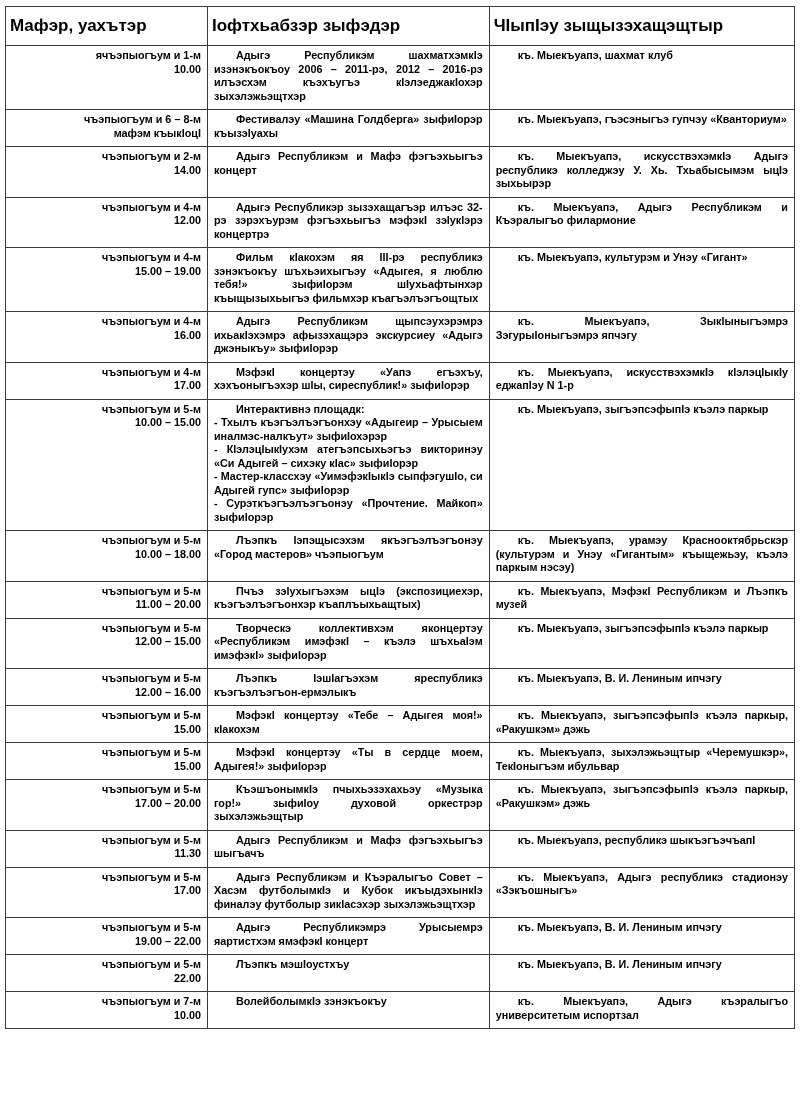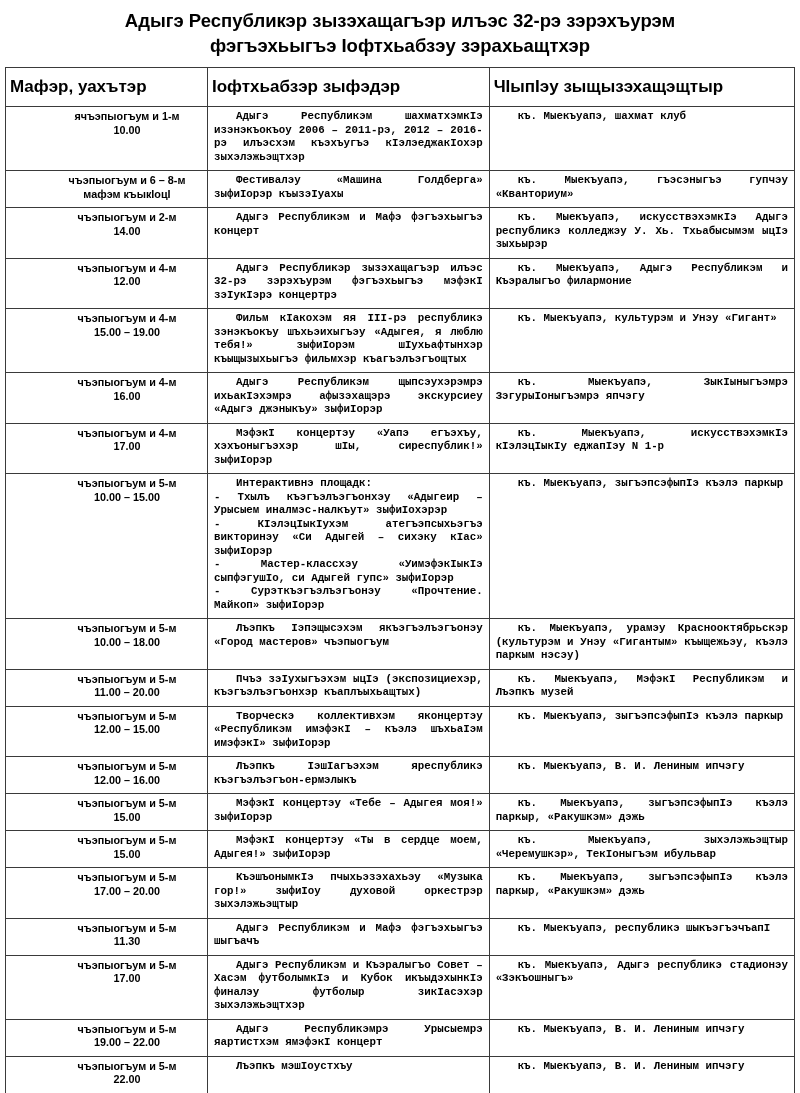--- a/index.html
+++ b/index.html
@@ -43,34 +43,32 @@
   }
   td {
     font-size: 10.8px;
     line-height: 13.5px;
     font-weight: 600;
     padding: 3px 6px 6px 6px;
     white-space: pre-line;
   }
   td.cell-datetime {
     padding-left: 47px;
-    text-align: center;
+    text-align: right;
   }
   td.cell-event, td.cell-place {
     text-align: justify;
     text-indent: 22px;
-    font-family: Liberation Mono, monospace;
   }
 </style>
 </head>
 <body>
 
 <div class="page">
 
-  <h1 class="doc-title">Адыгэ Республикэр зызэхащагъэр илъэс 32-рэ зэрэхъурэм фэгъэхьыгъэ Iофтхьабзэу зэрахьащтхэр</h1>
 
   <table class="schedule">
     <colgroup>
       <col class="c1">
       <col class="c2">
       <col class="c3">
     </colgroup>
     <thead>
       <tr>
         <th>Мафэр, уахътэр</th>
@@ -163,21 +161,21 @@
     <tr>
       <td class="cell-datetime">чъэпыогъум и 5-м
 12.00 – 16.00</td>
       <td class="cell-event">Лъэпкъ IэшIагъэхэм яреспубликэ къэгъэлъэгъон-ермэлыкъ</td>
       <td class="cell-place">къ. Мыекъуапэ, В. И. Лениным ипчэгу</td>
     </tr>
 
     <tr>
       <td class="cell-datetime">чъэпыогъум и 5-м
 15.00</td>
-      <td class="cell-event">МэфэкI концертэу «Тебе – Адыгея моя!» зыфиIорэр</td>
+      <td class="cell-event">МэфэкI концертэу «Тебе – Адыгея моя!» кIакохэм</td>
       <td class="cell-place">къ. Мыекъуапэ, зыгъэпсэфыпIэ къэлэ паркыр, «Ракушкэм» дэжь</td>
     </tr>
 
     <tr>
       <td class="cell-datetime">чъэпыогъум и 5-м
 15.00</td>
       <td class="cell-event">МэфэкI концертэу «Ты в сердце моем, Адыгея!» зыфиIорэр</td>
       <td class="cell-place">къ. Мыекъуапэ, зыхэлэжьэщтыр «Черемушкэр», ТекIоныгъэм ибульвар</td>
     </tr>
 

